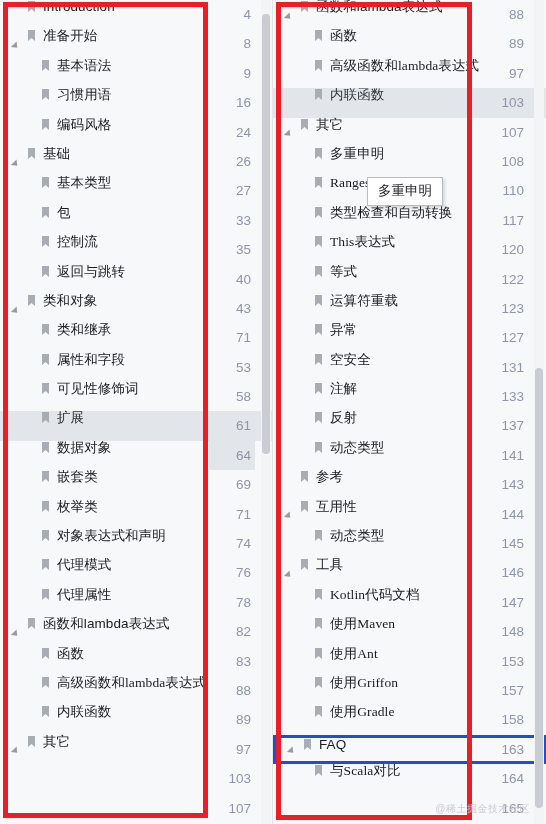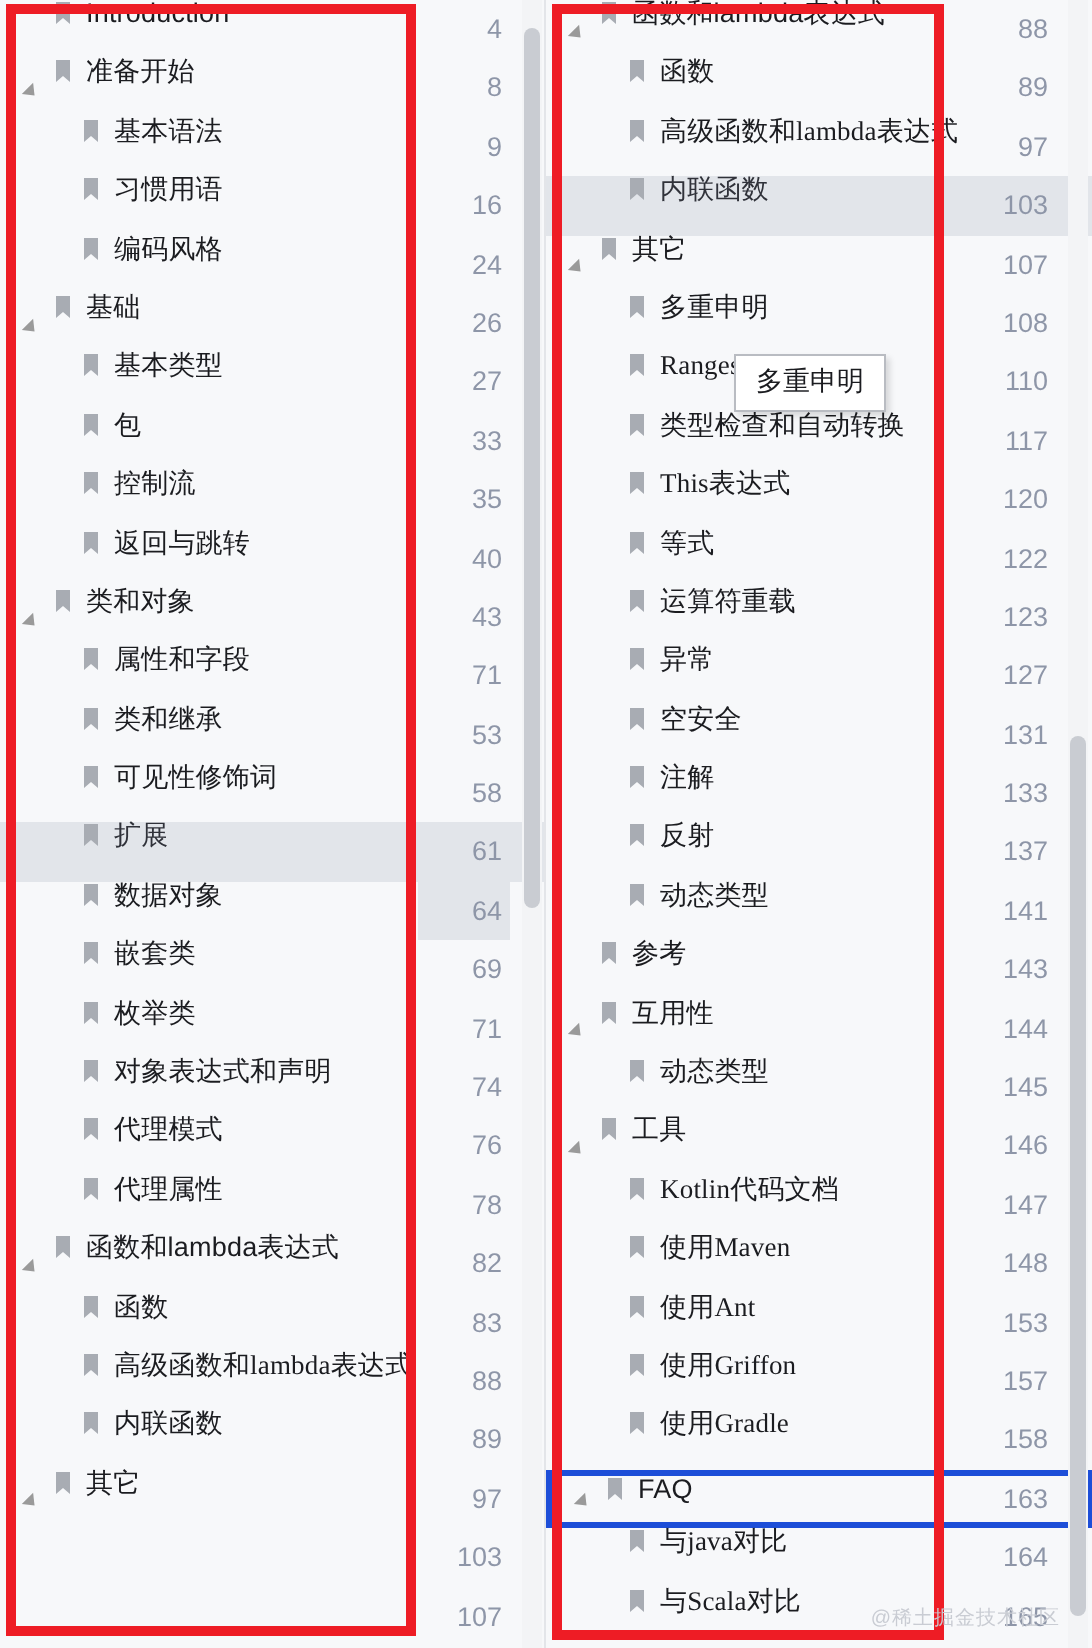--- a/index.html
+++ b/index.html
@@ -271,30 +271,30 @@
           </span>
           <span class="toc-label">类和对象</span>
         </div>
         <div class="toc-row lvl1">
           <span class="arrow"></span>
           <span class="bm">
             <svg width="13" height="13" viewBox="0 0 13 13" aria-hidden="true">
               <path d="M3 1 H10 V12 L6.5 9 L3 12 Z" fill="#a8acb3"></path>
             </svg>
           </span>
+          <span class="toc-label">类和继承</span>
+        </div>
+        <div class="toc-row lvl1">
+          <span class="arrow"></span>
+          <span class="bm">
+            <svg width="13" height="13" viewBox="0 0 13 13" aria-hidden="true">
+              <path d="M3 1 H10 V12 L6.5 9 L3 12 Z" fill="#a8acb3"></path>
+            </svg>
+          </span>
           <span class="toc-label">属性和字段</span>
-        </div>
-        <div class="toc-row lvl1">
-          <span class="arrow"></span>
-          <span class="bm">
-            <svg width="13" height="13" viewBox="0 0 13 13" aria-hidden="true">
-              <path d="M3 1 H10 V12 L6.5 9 L3 12 Z" fill="#a8acb3"></path>
-            </svg>
-          </span>
-          <span class="toc-label">类和继承</span>
         </div>
         <div class="toc-row lvl1">
           <span class="arrow"></span>
           <span class="bm">
             <svg width="13" height="13" viewBox="0 0 13 13" aria-hidden="true">
               <path d="M3 1 H10 V12 L6.5 9 L3 12 Z" fill="#a8acb3"></path>
             </svg>
           </span>
           <span class="toc-label">可见性修饰词</span>
         </div>
@@ -680,29 +680,20 @@
           </span>
           <span class="toc-label">FAQ</span>
         </div>
         <div class="toc-row lvl1">
           <span class="arrow"></span>
           <span class="bm">
             <svg width="13" height="13" viewBox="0 0 13 13" aria-hidden="true">
               <path d="M3 1 H10 V12 L6.5 9 L3 12 Z" fill="#a8acb3"></path>
             </svg>
           </span>
-          <span class="toc-label">与java对比</span>
-        </div>
-        <div class="toc-row lvl1">
-          <span class="arrow"></span>
-          <span class="bm">
-            <svg width="13" height="13" viewBox="0 0 13 13" aria-hidden="true">
-              <path d="M3 1 H10 V12 L6.5 9 L3 12 Z" fill="#a8acb3"></path>
-            </svg>
-          </span>
           <span class="toc-label">与Scala对比</span>
         </div>
       </div>
     <div class="pages" id="right-pages">
         <div class="page-num">88</div>
         <div class="page-num">89</div>
         <div class="page-num">97</div>
         <div class="page-num selected">103</div>
         <div class="page-num">107</div>
         <div class="page-num">108</div>

